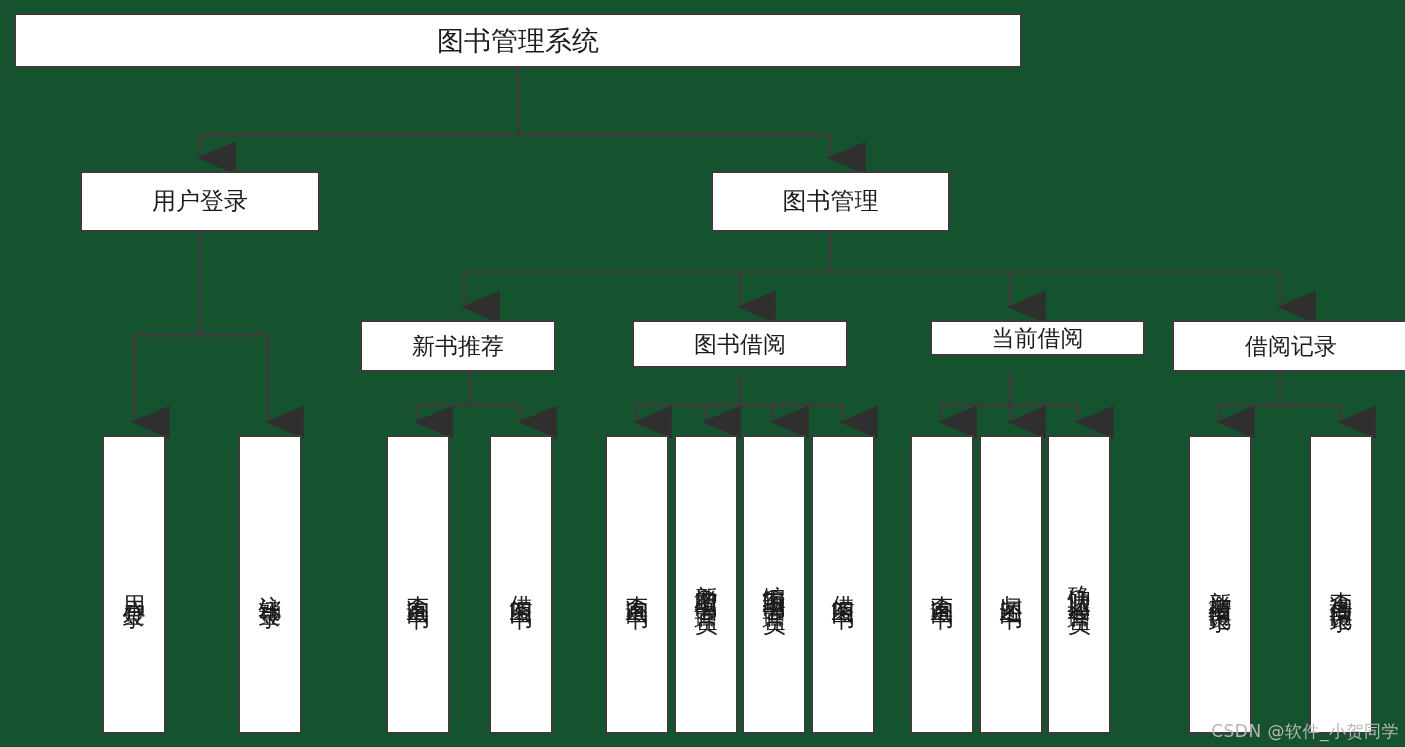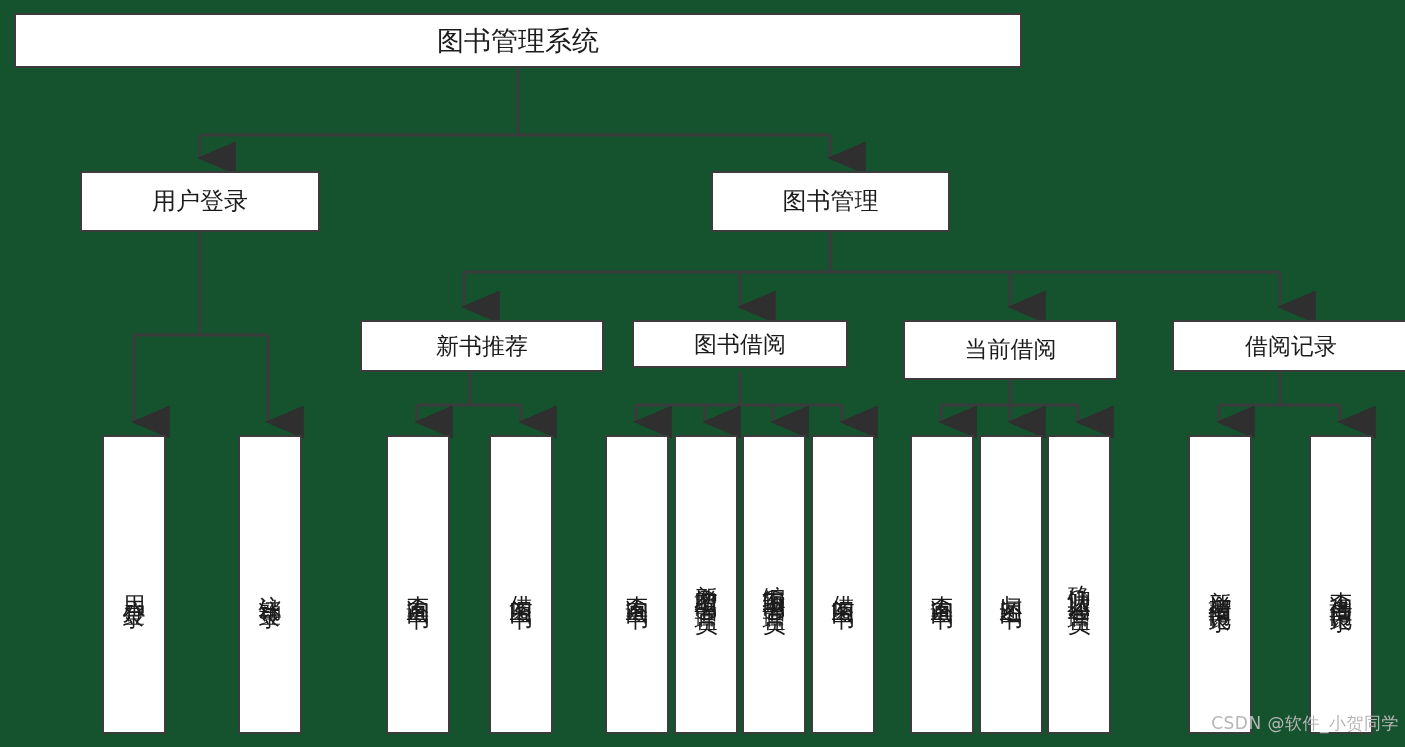--- a/index.html
+++ b/index.html
@@ -55,21 +55,21 @@
     letter-spacing: 4px;
     line-height: 1;
   }
   #node-root .label { font-size: 27px; }
   .lvl2 .label { font-size: 24px; }
   .lvl3 .label { font-size: 23px; }
   .leaf .label { font-size: 23px; }
   #watermark {
     position: absolute;
     right: 6px;
-    bottom: 12px;
+    bottom: 4px;
     font-size: 17px;
     color: #b6b6b6;
     letter-spacing: 0.5px;
     z-index: 5;
     white-space: nowrap;
     text-align: right;
   }
 </style>
 </head>
 <body>
@@ -133,27 +133,27 @@
     <span class="label">图书管理系统</span>
   </div>
 
   <div class="node horiz lvl2" style="left:80px; top:171px; width:240px; height:61px;">
     <span class="label">用户登录</span>
   </div>
   <div class="node horiz lvl2" style="left:711px; top:171px; width:239px; height:61px;">
     <span class="label">图书管理</span>
   </div>
 
-  <div class="node horiz lvl3" style="left:360px; top:320px; width:244px; height:52px;">
+  <div class="node horiz lvl3" style="left:360px; top:320px; width:196px; height:52px;">
     <span class="label">新书推荐</span>
   </div>
   <div class="node horiz lvl3" style="left:632px; top:320px; width:216px; height:48px;">
     <span class="label">图书借阅</span>
   </div>
-  <div class="node horiz lvl3" style="left:903px; top:320px; width:215px; height:60px;font-family:Liberation Serif, serif;">
+  <div class="node horiz lvl3" style="left:930px; top:320px; width:215px; height:36px;">
     <span class="label">当前借阅</span>
   </div>
   <div class="node horiz lvl3" style="left:1172px; top:320px; width:238px; height:52px;">
     <span class="label">借阅记录</span>
   </div>
 
   <div class="node vert leaf" style="left:102px; top:435px; width:64px; height:299px;">
     <span class="label">用户登录</span>
   </div>
   <div class="node vert leaf" style="left:238px; top:435px; width:64px; height:299px;">

